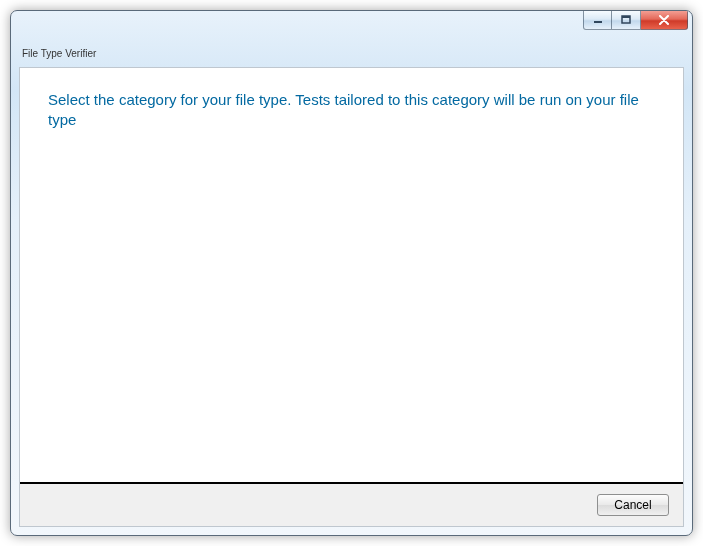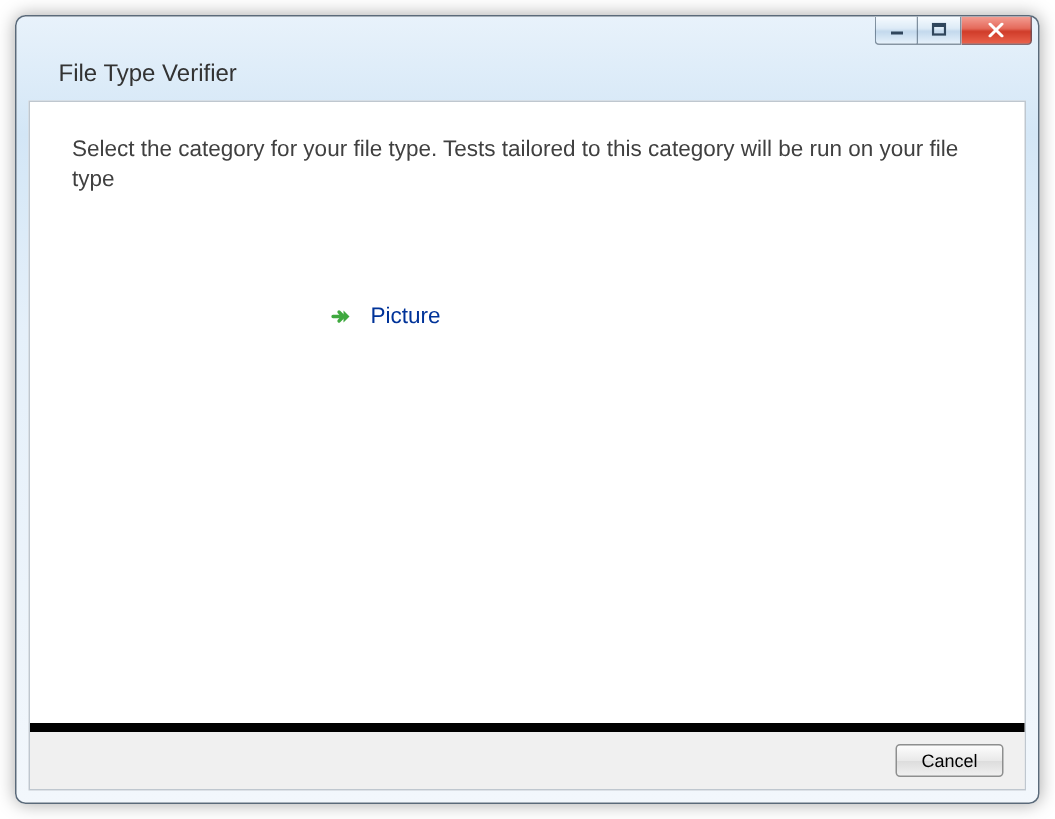--- a/index.html
+++ b/index.html
@@ -53,42 +53,42 @@
     .win-btn.min { border-bottom-right-radius: 0; }
     .win-btn.max { border-bottom-left-radius: 0; border-bottom-right-radius: 0; border-left: none; }
     .win-btn.close {
       width: 47px;
       background: linear-gradient(180deg, #f39e93 0%, #e4695a 45%, #cf3b29 55%, #e9614b 100%);
       border-left: none;
       border-bottom-left-radius: 0;
     }
     .win-title {
       position: absolute;
-      left: 28px;
+      left: 11px;
       bottom: 8px;
       color: #333;
-      font-size: 16px;
+      font-size: 10px;
     }
     .content-panel {
       flex: 1;
       margin: 0 8px 8px 8px;
       background: #ffffff;
       border: 1px solid #bfc7cf;
       display: flex;
       flex-direction: column;
     }
     .main {
       flex: 1;
       padding: 22px 28px 10px 28px;
     }
     .instruction {
-      color: #404040;
+      color: #0369a1;
       font-size: 15px;
       line-height: 1.35;
-      margin-bottom: 56px;
+      margin-bottom: 36px;
     }
     .options {
       margin-left: 158px;
       width: 296px;
     }
     .option {
       display: flex;
       align-items: center;
       height: 48px;
       padding: 0 12px;
@@ -107,21 +107,21 @@
       flex-shrink: 0;
     }
     .option-label {
       font-size: 15px;
       color: #003399;
     }
     .option.selected .option-label {
       color: #0066cc;
     }
     .footer {
-      border-top: 6px solid #000000;
+      border-top: 2px solid #000000;
       background: #f0f0f0;
       height: 44px;
       display: flex;
       align-items: center;
       justify-content: flex-end;
       padding: 0 14px;
     }
     .cancel-btn {
       min-width: 72px;
       height: 22px;
@@ -159,29 +159,20 @@
     </div>
     <div class="win-title">File Type Verifier</div>
   </div>
 
   <div class="content-panel">
     <div class="main">
       <div class="instruction">Select the category for your file type.  Tests tailored to this category will be run on your file type</div>
 
       <div class="options">
 
-        <div class="option">
-          <span class="arrow-icon">
-            <svg width="16" height="16" viewBox="0 0 16 16">
-                <path d="M3 8 L10 8 M10 8 L7 5 M10 8 L7 11" stroke="#3fa93f" stroke-width="2.2" fill="none" stroke-linecap="round" stroke-linejoin="round"></path>
-                <path d="M10 4 L14 8 L10 12 Z" fill="#3fa93f"></path>
-              </svg>
-          </span>
-          <span class="option-label">Picture</span>
-        </div>
 
 
       </div>
     </div>
 
     <div class="footer">
       <button class="cancel-btn">Cancel</button>
     </div>
   </div>
 </div>

